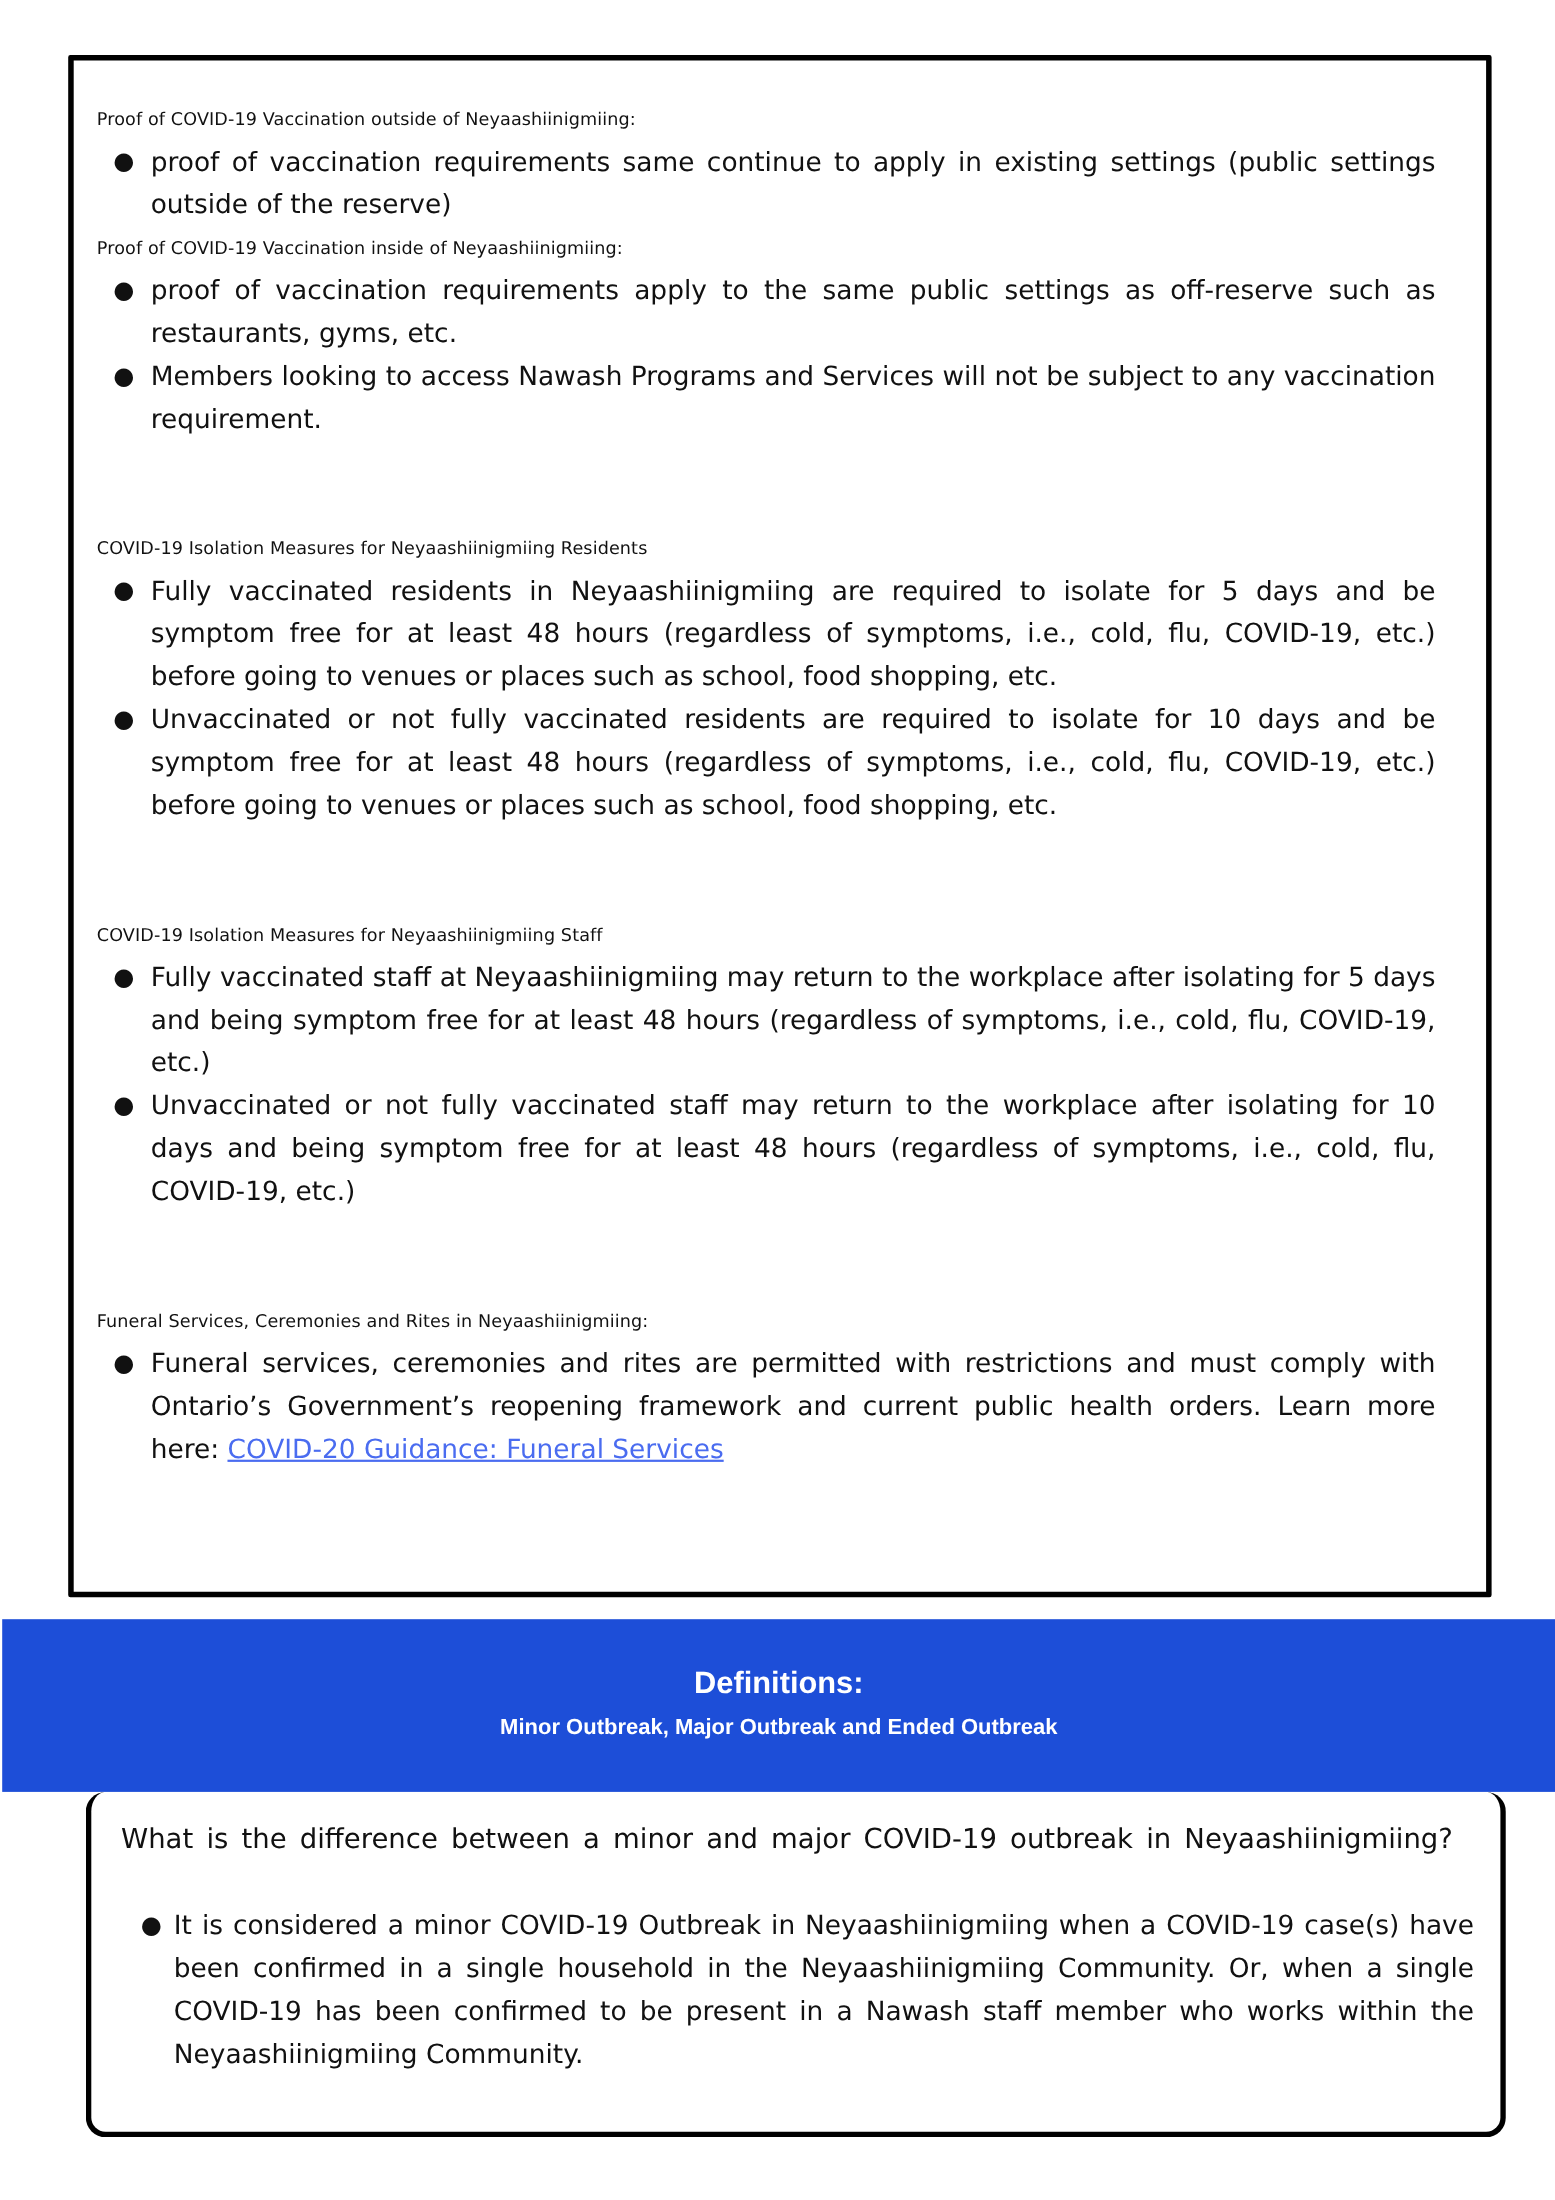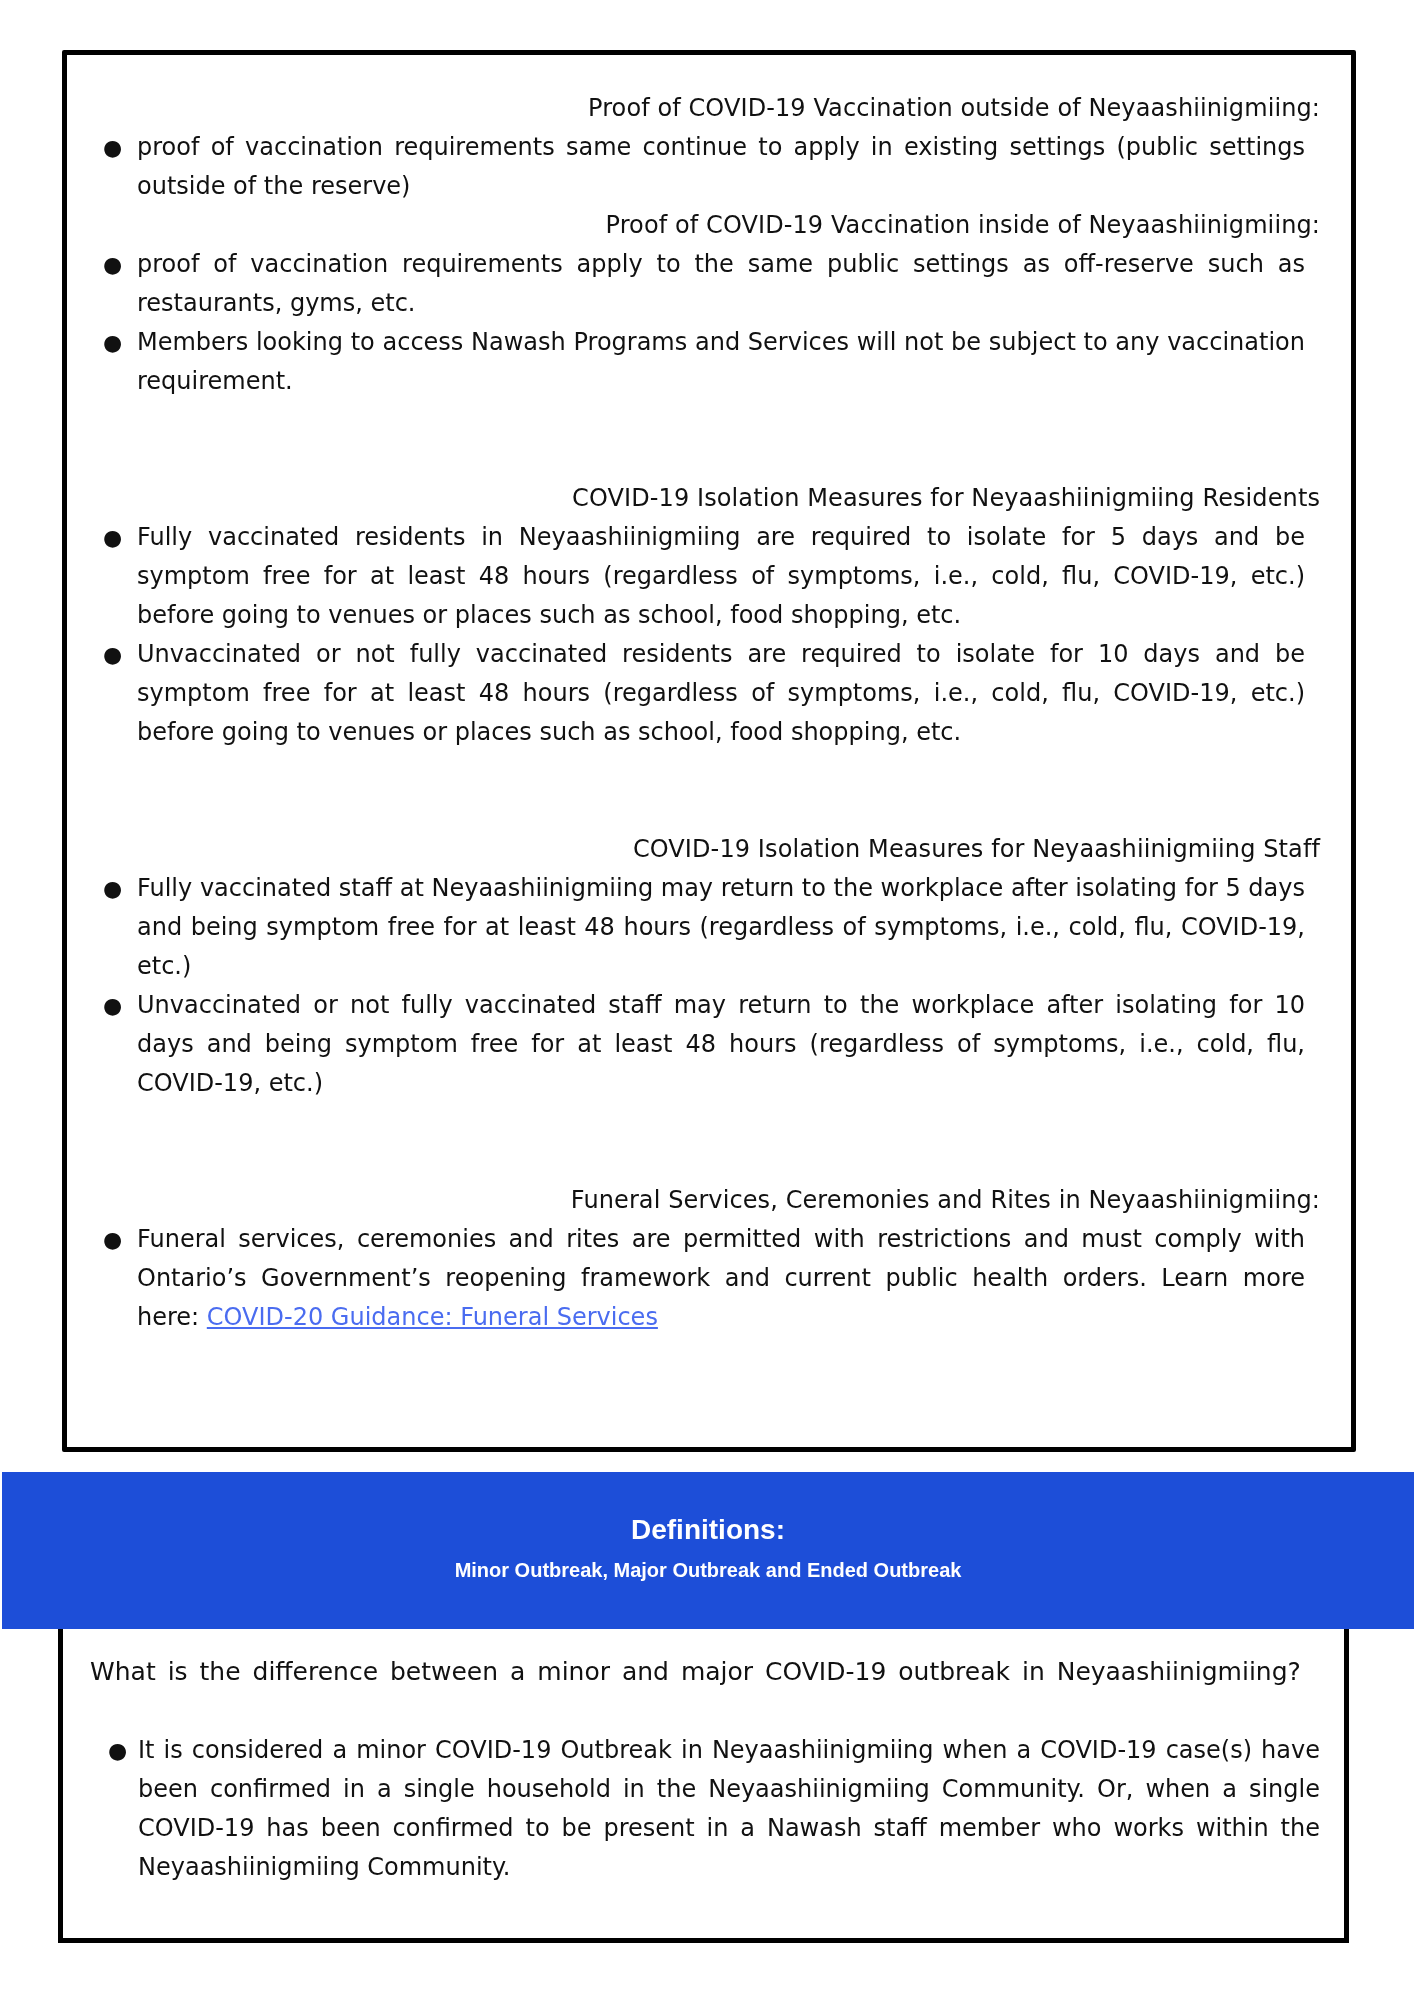--- a/index.html
+++ b/index.html
@@ -1,35 +1,35 @@
 <!DOCTYPE html>
 <html><head>
 <meta charset="utf-8">
 <style>
   html, body { margin: 0; padding: 0; background: #ffffff; }
   body { width: 1414px; height: 2000px; position: relative; overflow: hidden;
          font-family: "DejaVu Sans", sans-serif; color: #111111; }
   .box1 { position: absolute; left: 62px; top: 50px; width: 1284px; height: 1392px;
           border: 5px solid #000; border-radius: 2px; box-sizing: content-box; }
   .content1 { position: absolute; left: 21px; top: 34px; width: 1232px; }
-  .line-h { font-size: 24px; line-height: 39px; letter-spacing: 0.1px; white-space: nowrap; text-align: right; }
+  .line-h { font-size: 16px; line-height: 39px; letter-spacing: 0.1px; white-space: nowrap; }
   ul.blist { list-style: none; margin: 0; padding: 0; }
   ul.blist li { position: relative; padding-left: 49px; font-size: 24px; line-height: 39px;
                 text-align: justify; padding-right: 15px; }
   ul.blist li .bullet { position: absolute; left: 15px; top: 0; font-size: 22px; }
   .gap2 { height: 78px; }
   .gap3 { height: 78px; }
   a.link { color: #4a6cf0; text-decoration: underline; }
   .band { position: absolute; left: 2px; top: 1472px; width: 1412px; height: 157px;
           background: #3a5626; color: #ffffff; text-align: center;
           font-family: "Liberation Sans", sans-serif; font-weight: bold; }
   .band .t1 { position: absolute; left: 0; right: 0; top: 40px; font-size: 28px; line-height: 36px; }
   .band .t2 { position: absolute; left: 0; right: 0; top: 80px; font-size: 20px; line-height: 36px; }
-  .box2 { position: absolute; left: 58px; top: 1629px; width: 1281px; height: 309px;
-          border-left: 5px solid #000; border-right: 5px solid #000; border-bottom: 5px solid #000; }
+  .box2 { position: absolute; left: 78px; top: 1629px; width: 1281px; height: 309px;
+          border-left: 5px solid #000; border-right: 5px solid #000; border-bottom: 5px solid #000; border-radius: 18px; }
   .content2 { position: absolute; left: 27px; top: 23px; width: 1230px; }
   .question { font-size: 25px; line-height: 40px; text-align: justify; text-align-last: left;
               word-spacing: 4px; }
   .content2 ul.blist { margin-top: 39px; }
   .content2 ul.blist li { padding-left: 48px; padding-right: 0; }
   .content2 ul.blist li .bullet { left: 18px; }
 </style>
 </head>
 <body>
 

